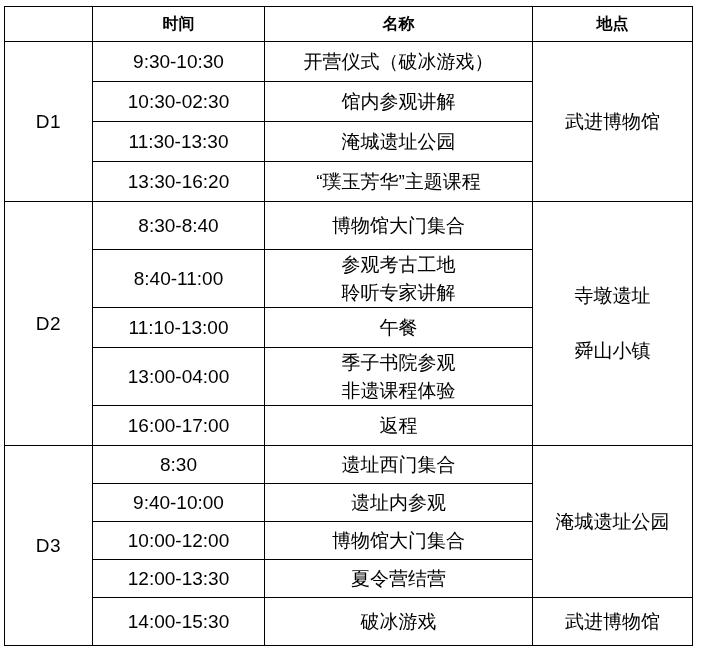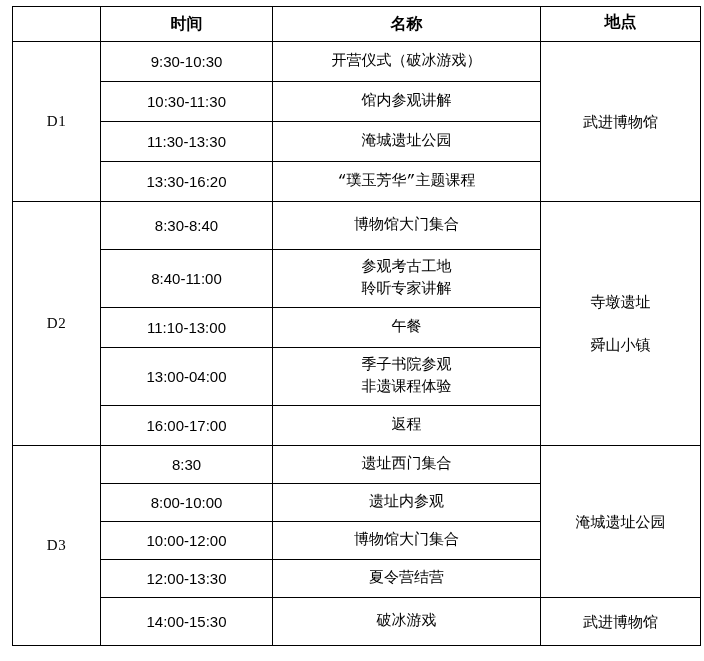--- a/index.html
+++ b/index.html
@@ -10,51 +10,49 @@
   body {
     width: 704px;
     height: 661px;
     font-family: "Liberation Sans", sans-serif;
     color: #000000;
   }
   #schedule-table {
     border-collapse: collapse;
     table-layout: fixed;
     width: 688px;
-    margin: 6px 8px 0 12px;
+    margin: 6px 8px 0 4px;
   }
   #schedule-table td, #schedule-table th {
     border: 1px solid #000000;
     text-align: center;
     vertical-align: middle;
-    font-size: 15px;
+    font-size: 19px;
     font-weight: normal;
     padding: 0 2px;
     line-height: 1.45;
   }
   #schedule-table th {
     font-weight: bold;
     font-size: 16px;
     height: 34px;
   }
   .col-day { width: 88px; }
   .col-time { width: 172px; }
   .col-name { width: 268px; }
-  .col-place { width: 160px; font-family: Liberation Mono, monospace; }
+  .col-place { width: 160px; }
   .day-cell {
     font-size: 15px;
     letter-spacing: 0.5px;
-    font-family: Liberation Serif, serif;
   }
   .time-cell {
     font-size: 15px;
   }
   .name-cell {
     font-size: 16px;
-    font-family: Liberation Mono, monospace;
   }
   .place-cell {
     font-size: 16px;
   }
   .multi {
     white-space: pre-line;
   }
   .r-h38 { height: 38px; }
   .r-h40 { height: 40px; }
   .r-h48 { height: 48px; }
@@ -80,21 +78,21 @@
   </thead>
   <tbody>
 
     <tr class="r-h40">
       <td class="day-cell" rowspan="4">D1</td>
       <td class="time-cell">9:30-10:30</td>
       <td class="name-cell">开营仪式（破冰游戏）</td>
       <td class="place-cell" rowspan="4">武进博物馆</td>
     </tr>
     <tr class="r-h40">
-      <td class="time-cell">10:30-11:30</td>
+      <td class="time-cell">10:30-02:30</td>
       <td class="name-cell">馆内参观讲解</td>
     </tr>
     <tr class="r-h40">
       <td class="time-cell">11:30-13:30</td>
       <td class="name-cell">淹城遗址公园</td>
     </tr>
     <tr class="r-h40">
       <td class="time-cell">13:30-16:20</td>
       <td class="name-cell">“璞玉芳华”主题课程</td>
     </tr>
@@ -126,21 +124,21 @@
       <td class="name-cell">返程</td>
     </tr>
 
     <tr class="r-h38">
       <td class="day-cell" rowspan="5">D3</td>
       <td class="time-cell">8:30</td>
       <td class="name-cell">遗址西门集合</td>
       <td class="place-cell" rowspan="4">淹城遗址公园</td>
     </tr>
     <tr class="r-h38">
-      <td class="time-cell">8:00-10:00</td>
+      <td class="time-cell">9:40-10:00</td>
       <td class="name-cell">遗址内参观</td>
     </tr>
     <tr class="r-h38">
       <td class="time-cell">10:00-12:00</td>
       <td class="name-cell">博物馆大门集合</td>
     </tr>
     <tr class="r-h38">
       <td class="time-cell">12:00-13:30</td>
       <td class="name-cell">夏令营结营</td>
     </tr>

